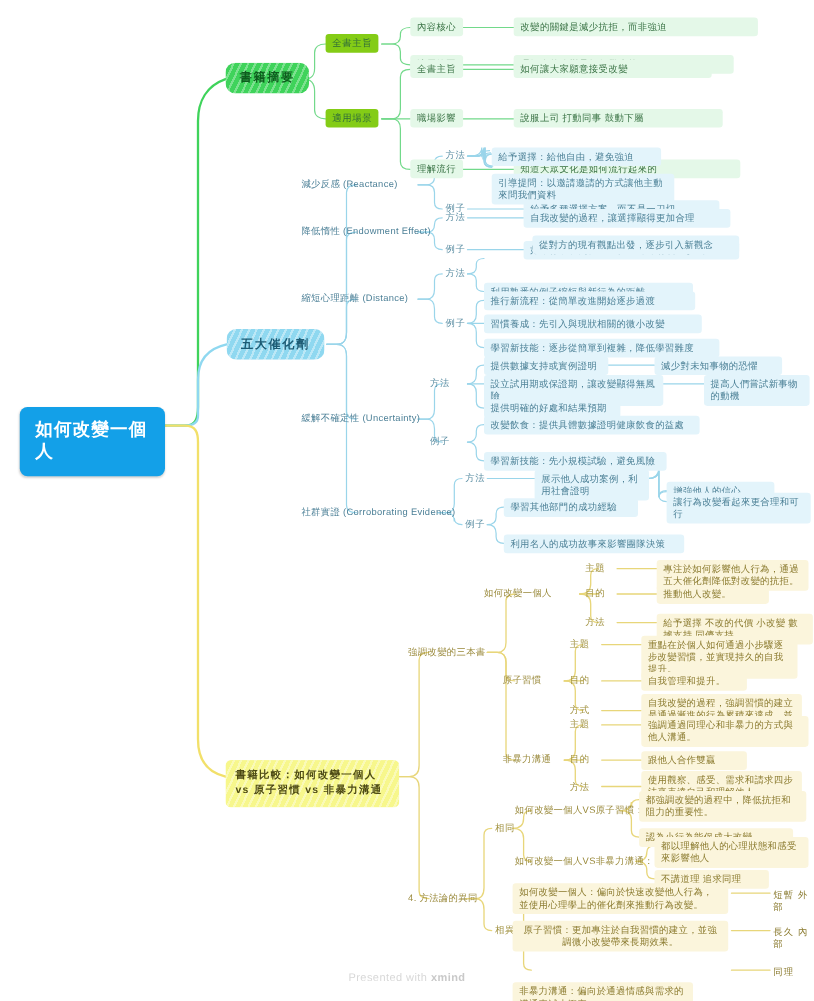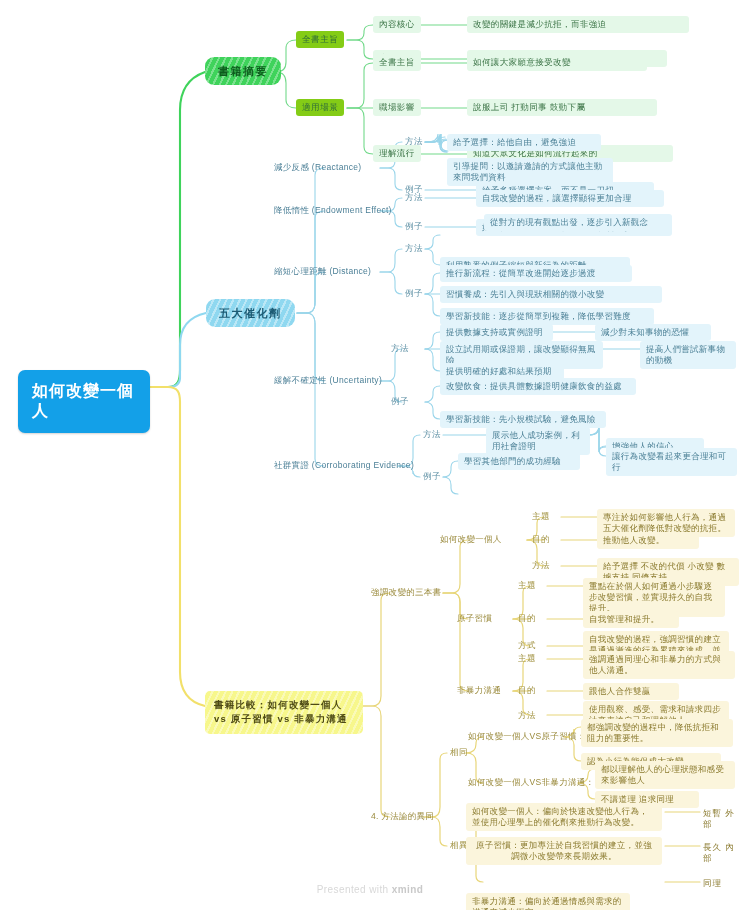--- a/index.html
+++ b/index.html
@@ -320,41 +320,42 @@
   <div class="node b-blue-leaf" style="left:476px; top:190px; width:188px;">自我改變的過程，讓選擇顯得更加合理</div>
   <div class="node b-blue-kind" style="left:402px; top:219px;">例子</div>
   <div class="node b-blue-leaf" style="left:476px; top:219px; width:196px;">如果你現在的日子重複30年，你會進步嗎</div>
 
   <div class="node b-blue-cat" style="left:272px; top:264px;">縮短心理距離 (Distance)</div>
   <div class="node b-blue-kind" style="left:402px; top:241px;">方法</div>
   <div class="node b-blue-leaf" style="left:440px; top:214px; width:188px;margin-left:44px;">從對方的現有觀點出發，逐步引入新觀念</div>
   <div class="node b-blue-leaf" style="left:440px; top:257px; width:190px;">利用熟悉的例子縮短與新行為的距離</div>
   <div class="node b-blue-kind" style="left:402px; top:286px;">例子</div>
   <div class="node b-blue-leaf" style="left:440px; top:265px; width:192px;">推行新流程：從簡單改進開始逐步過渡</div>
-  <div class="node b-blue-leaf" style="left:440px; top:286px; width:222px;">習慣養成：先引入與現狀相關的微小改變</div>
+  <div class="node b-blue-leaf" style="left:440px; top:286px; width:198px;">習慣養成：先引入與現狀相關的微小改變</div>
   <div class="node b-blue-leaf" style="left:440px; top:308px; width:214px;">學習新技能：逐步從簡單到複雜，降低學習難度</div>
 
   <div class="node b-blue-cat" style="left:272px; top:373px;">緩解不確定性 (Uncertainty)</div>
   <div class="node b-blue-kind" style="left:388px; top:341px;">方法</div>
   <div class="node b-blue-leaf" style="left:440px; top:324px; width:113px;">提供數據支持或實例證明</div>
   <div class="node b-blue-leaf" style="left:595px; top:324px; width:116px;">減少對未知事物的恐懼</div>
   <div class="node b-blue-leaf" style="left:440px; top:341px; width:163px;">設立試用期或保證期，讓改變顯得無風險</div>
   <div class="node b-blue-leaf" style="left:640px; top:341px; width:96px;">提高人們嘗試新事物的動機</div>
   <div class="node b-blue-leaf" style="left:440px; top:363px; width:124px;">提供明確的好處和結果預期</div>
   <div class="node b-blue-kind" style="left:388px; top:394px;">例子</div>
   <div class="node b-blue-leaf" style="left:440px; top:378px; width:196px;">改變飲食：提供具體數據證明健康飲食的益處</div>
   <div class="node b-blue-leaf" style="left:440px; top:411px; width:166px;">學習新技能：先小規模試驗，避免風險</div>
 
   <div class="node b-blue-cat" style="left:272px; top:458px;">社群實證 (Corroborating Evidence)</div>
   <div class="node b-blue-kind" style="left:420px; top:427px;">方法</div>
   <div class="node b-blue-leaf" style="left:486px; top:427px; width:104px;">展示他人成功案例，利用社會證明</div>
   <div class="node b-blue-leaf" style="left:606px; top:438px; width:98px;">增強他人的信心</div>
   <div class="node b-blue-leaf" style="left:606px; top:448px; width:131px;">讓行為改變看起來更合理和可行</div>
   <div class="node b-blue-kind" style="left:420px; top:469px;">例子</div>
   <div class="node b-blue-leaf" style="left:458px; top:453px; width:122px;">學習其他部門的成功經驗</div>
+  <div class="node b-blue-leaf" style="left:458px; top:486px; width:164px;">利用名人的成功故事來影響團隊決策</div>
 
   <div class="node b-yellow-main" style="left:205px; top:691px; width:158px;">書籍比較：如何改變一個人 vs 原子習慣 vs 非暴力溝通</div>
 
   <div class="node b-yellow-cat" style="left:369px; top:585px;">強調改變的三本書</div>
 
   <div class="node b-yellow-cat" style="left:438px; top:532px;">如何改變一個人</div>
   <div class="node b-yellow-kind" style="left:529px; top:509px;">主題</div>
   <div class="node b-yellow-leaf" style="left:597px; top:509px; width:138px;">專注於如何影響他人行為，通過五大催化劑降低對改變的抗拒。</div>
   <div class="node b-yellow-kind" style="left:529px; top:532px;">目的</div>
   <div class="node b-yellow-leaf" style="left:597px; top:532px; width:102px;">推動他人改變。</div>

